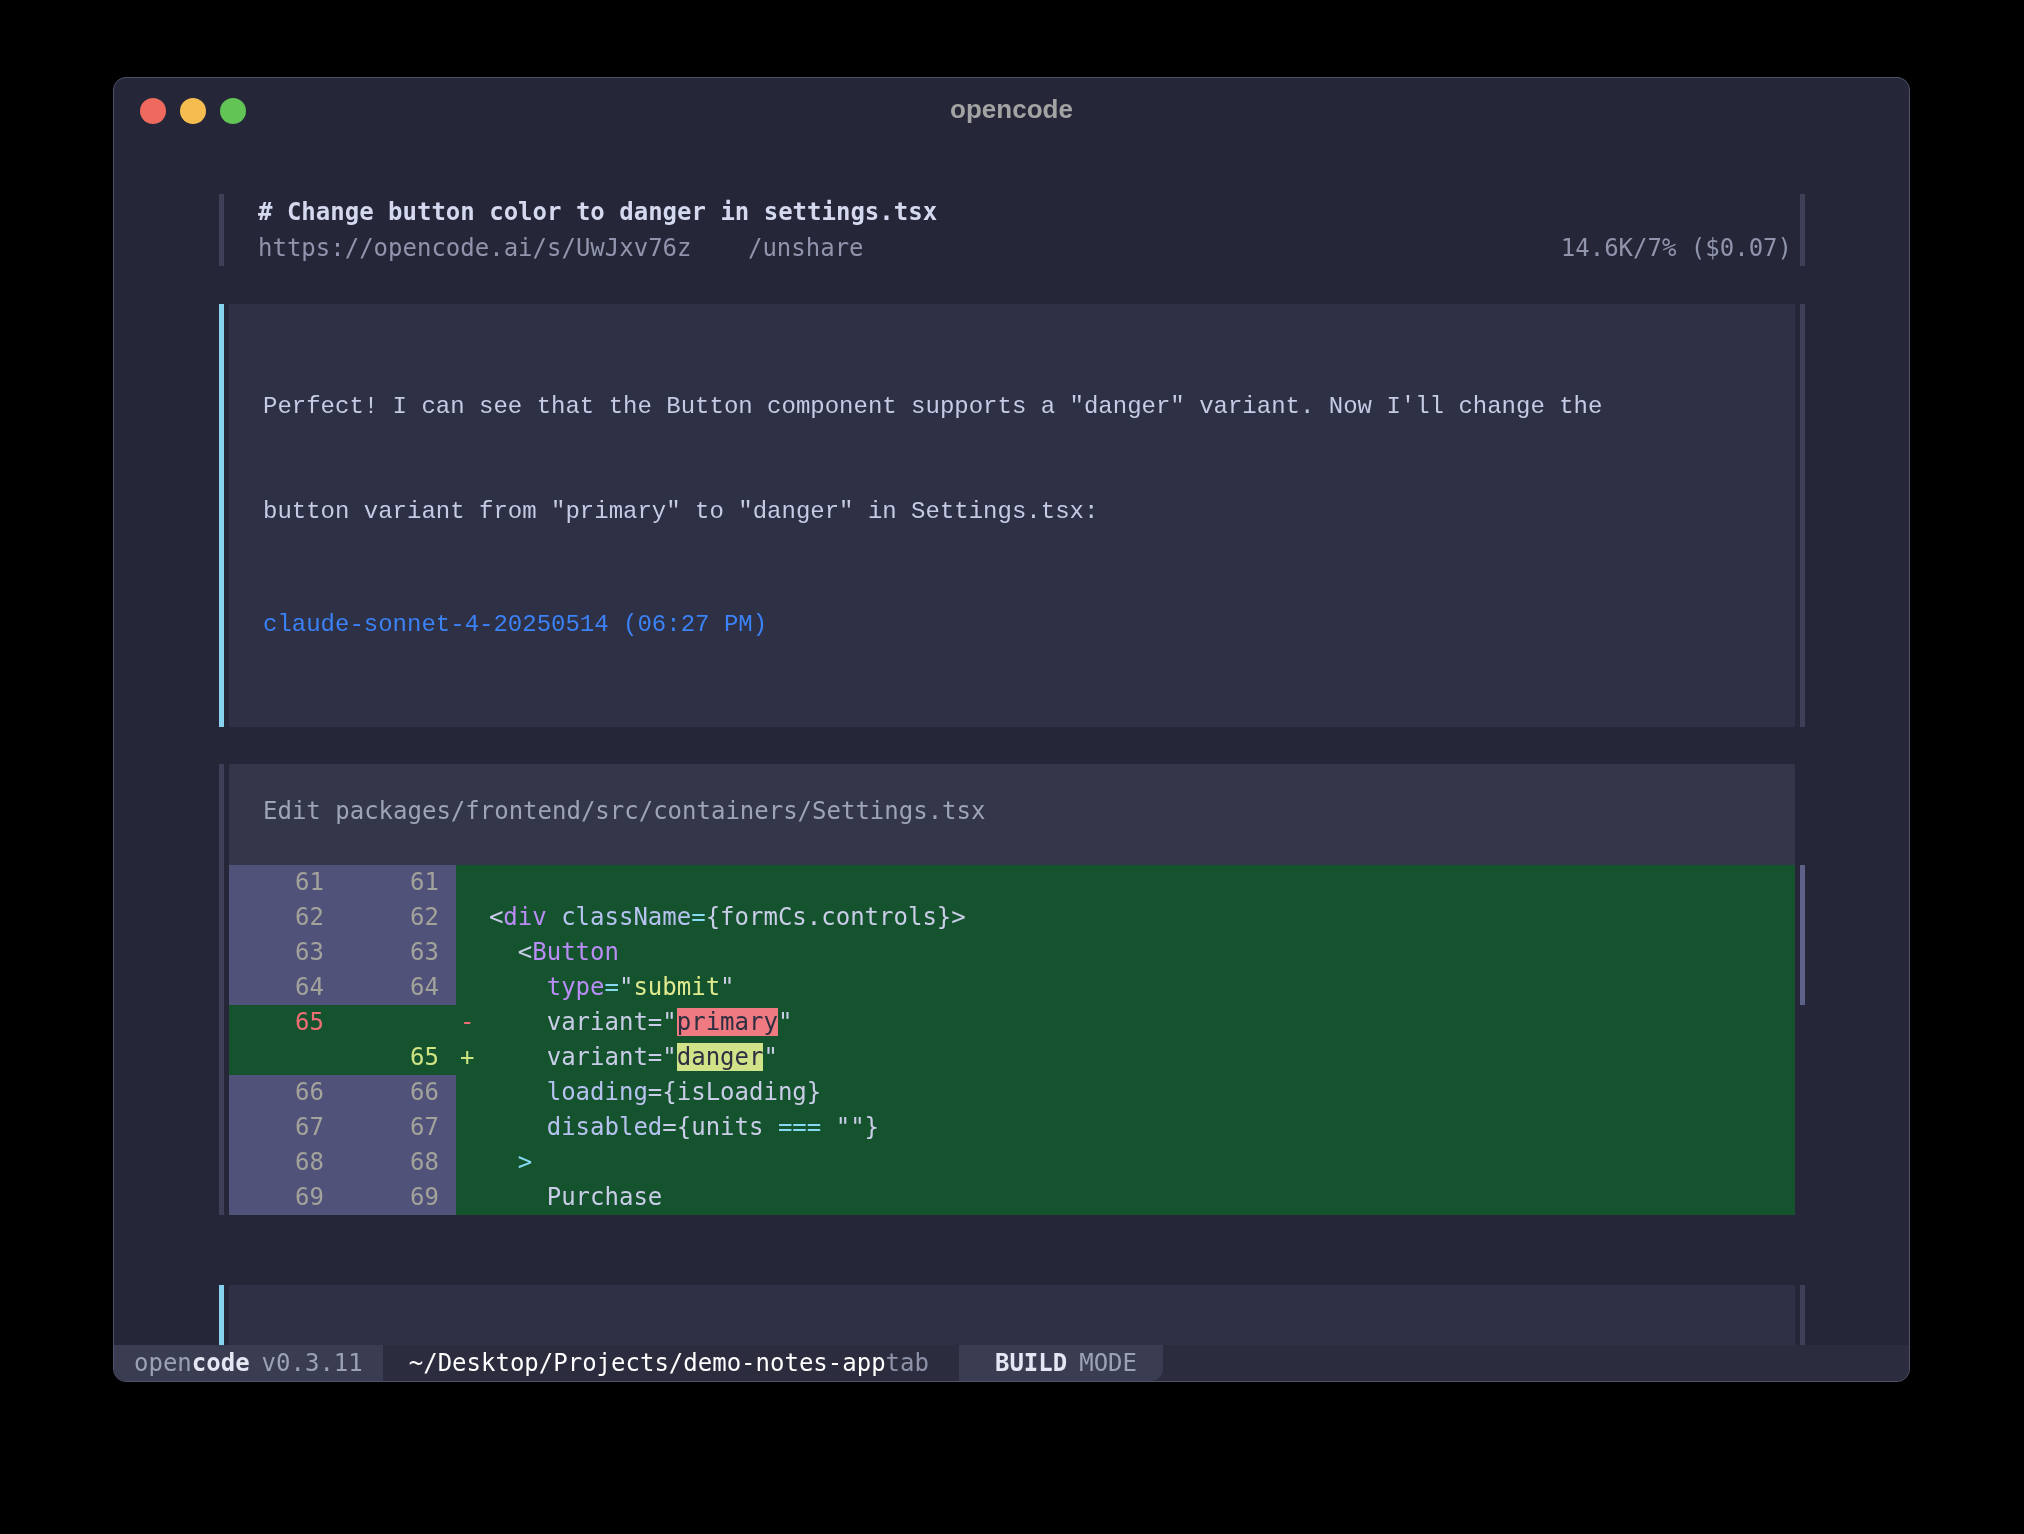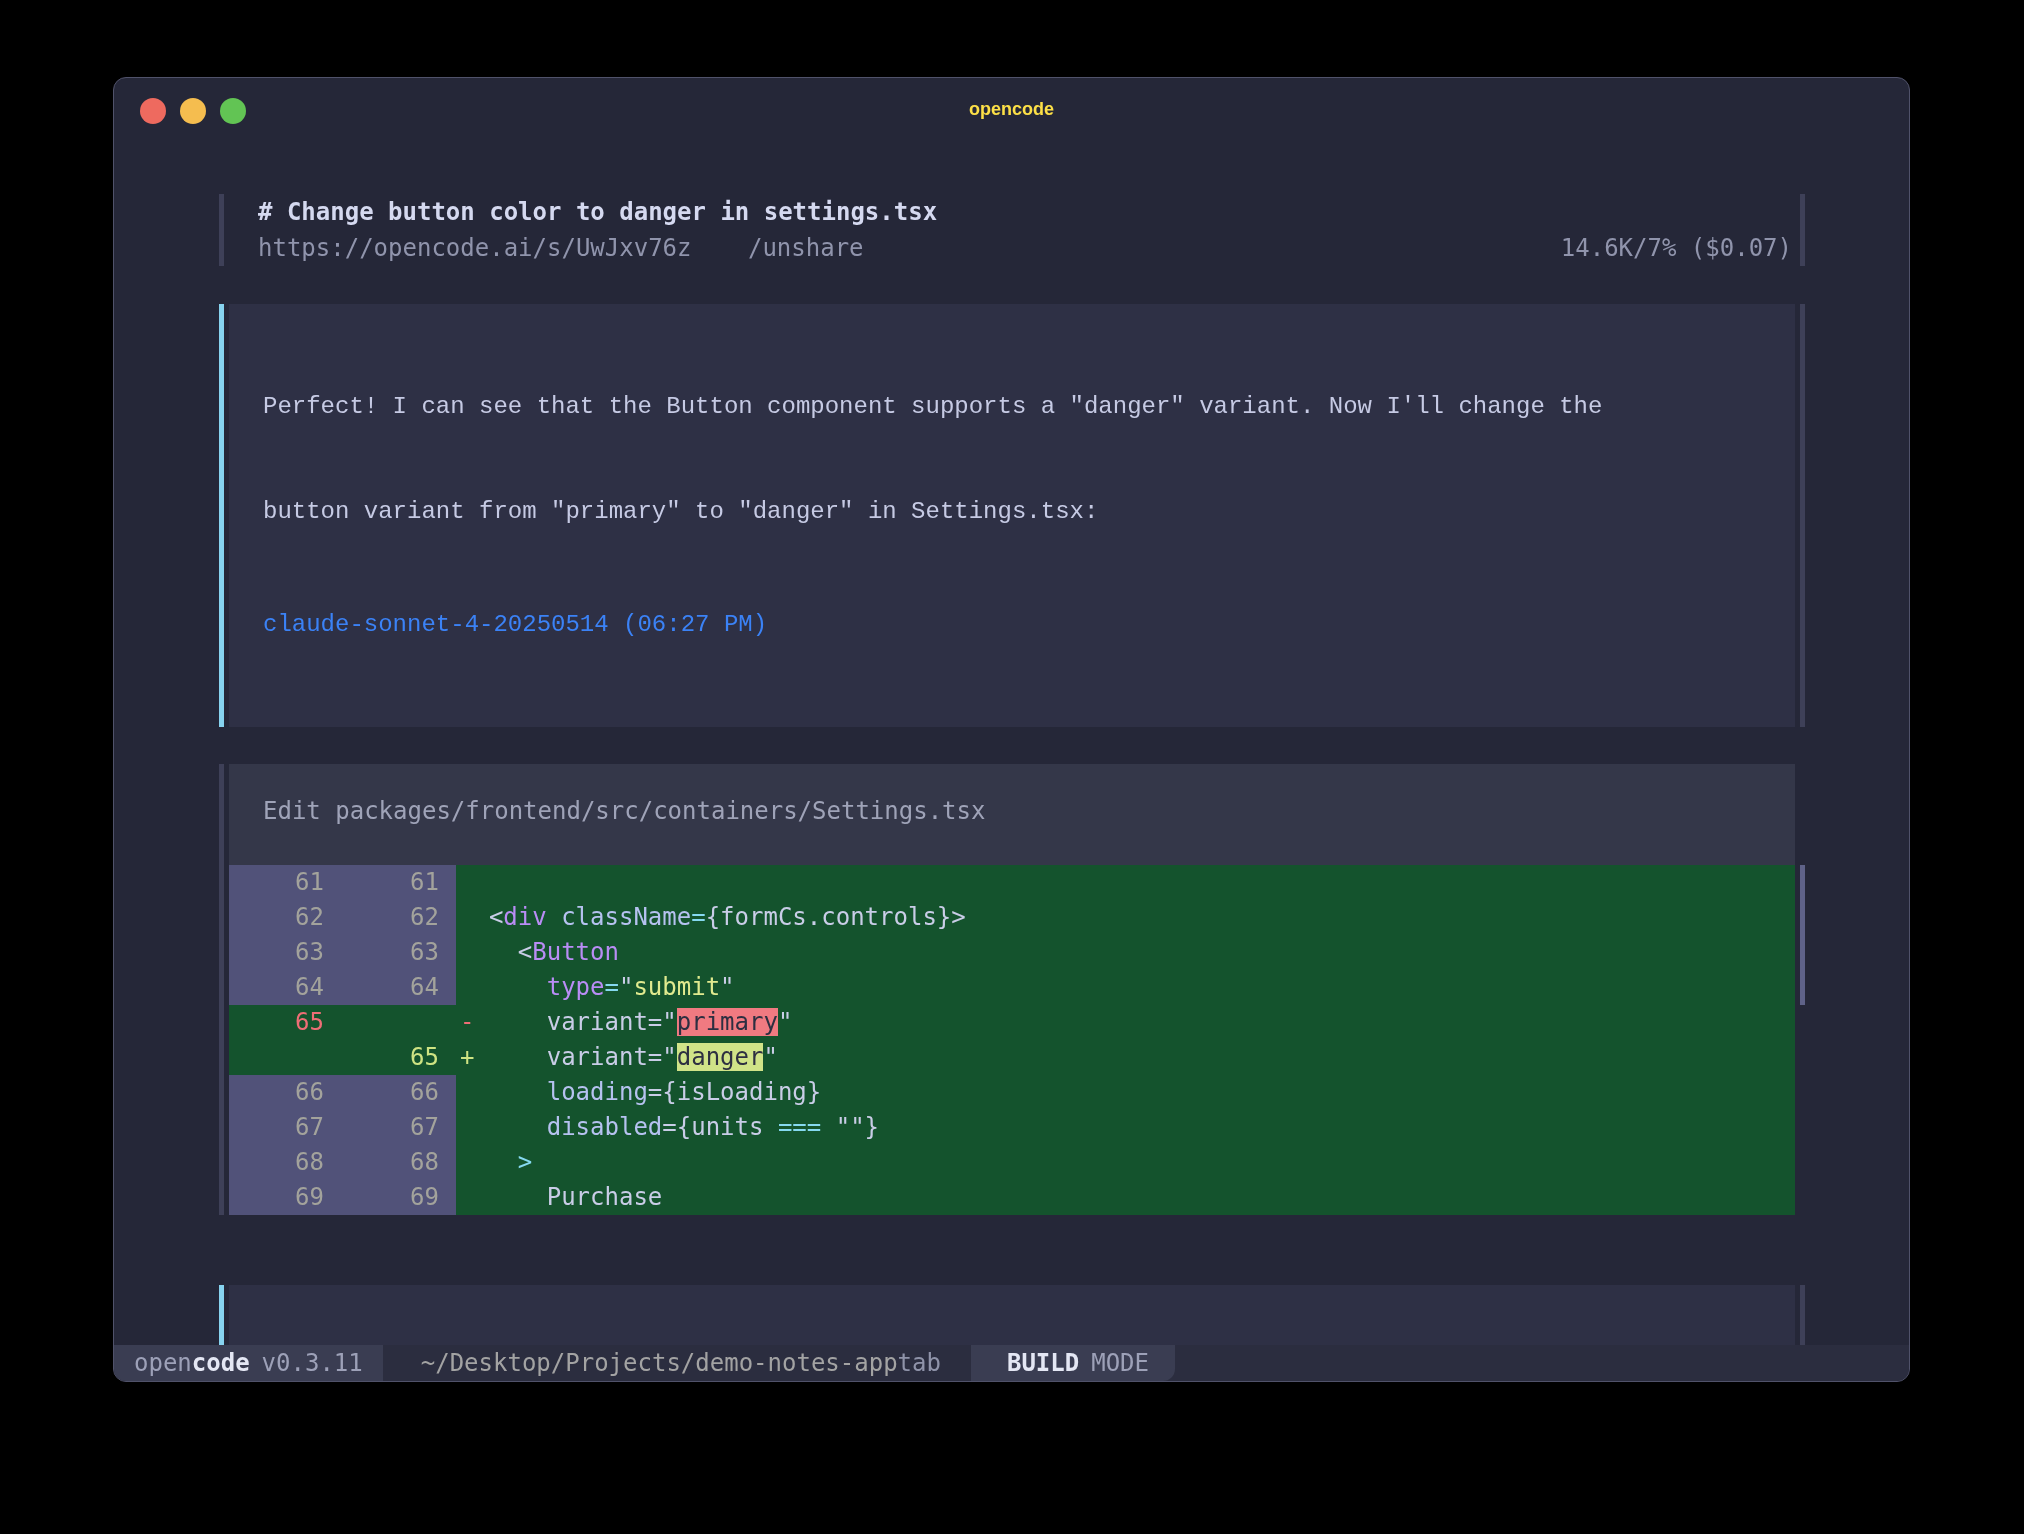--- a/index.html
+++ b/index.html
@@ -14,21 +14,21 @@
   }
   
   .titlebar{position:relative;height:60px;}
   .lights{position:absolute;left:26px;top:20px;display:flex;gap:14px;}
   .light{width:26px;height:26px;border-radius:50%;display:inline-block;}
   .light.red{background:#ee6a5f;}
   .light.yellow{background:#f5bd4f;}
   .light.green{background:#62c454;}
   .title{
     text-align:center;line-height:62px;font-family:"Liberation Sans",sans-serif;
-    font-weight:bold;font-size:18px;color:#fde047;
+    font-weight:bold;font-size:26px;color:#a3a3a3;
   }
   
   .content{padding:0 104px 0 105px;}
   .block{display:flex;align-items:stretch;}
   .vbar{width:5px;flex:none;}
   .vbar.dark{background:#3e4058;}
   .vbar.cyan{background:#87d3ef;}
   .gapl{margin-right:5px;}
   .gapr{margin-left:5px;}
   
@@ -73,21 +73,21 @@
   .statusbar{
     position:absolute;left:0;right:0;bottom:0;height:36px;background:#2b2d3f;
     display:flex;justify-content:flex-start;font-size:24px;line-height:36px;
     border-radius:0 0 12px 12px;
   }
   .sb-left{display:flex;}
   .sb-chip{background:#3a3d52;padding:0 20px;white-space:pre;}
   .sb-dim{color:#9da1b8;}
   .sb-bold{color:#e4e7f4;font-weight:bold;}
   .sb-ml{margin-left:12px;}
-  .sb-path{margin-left:38px;color:#a3a3a3;}
+  .sb-path{margin-left:26px;color:#ffffff;}
   .sb-right{display:flex;}
   .sb-tab{color:#8f93a9;margin-right:30px;}
   .mode-chip{background:#3a3d52;padding:0 26px 0 36px;border-radius:0 0 12px 0;}
 </style>
 </head>
 <body>
 
 <div class="window">
 
   <div class="titlebar">

